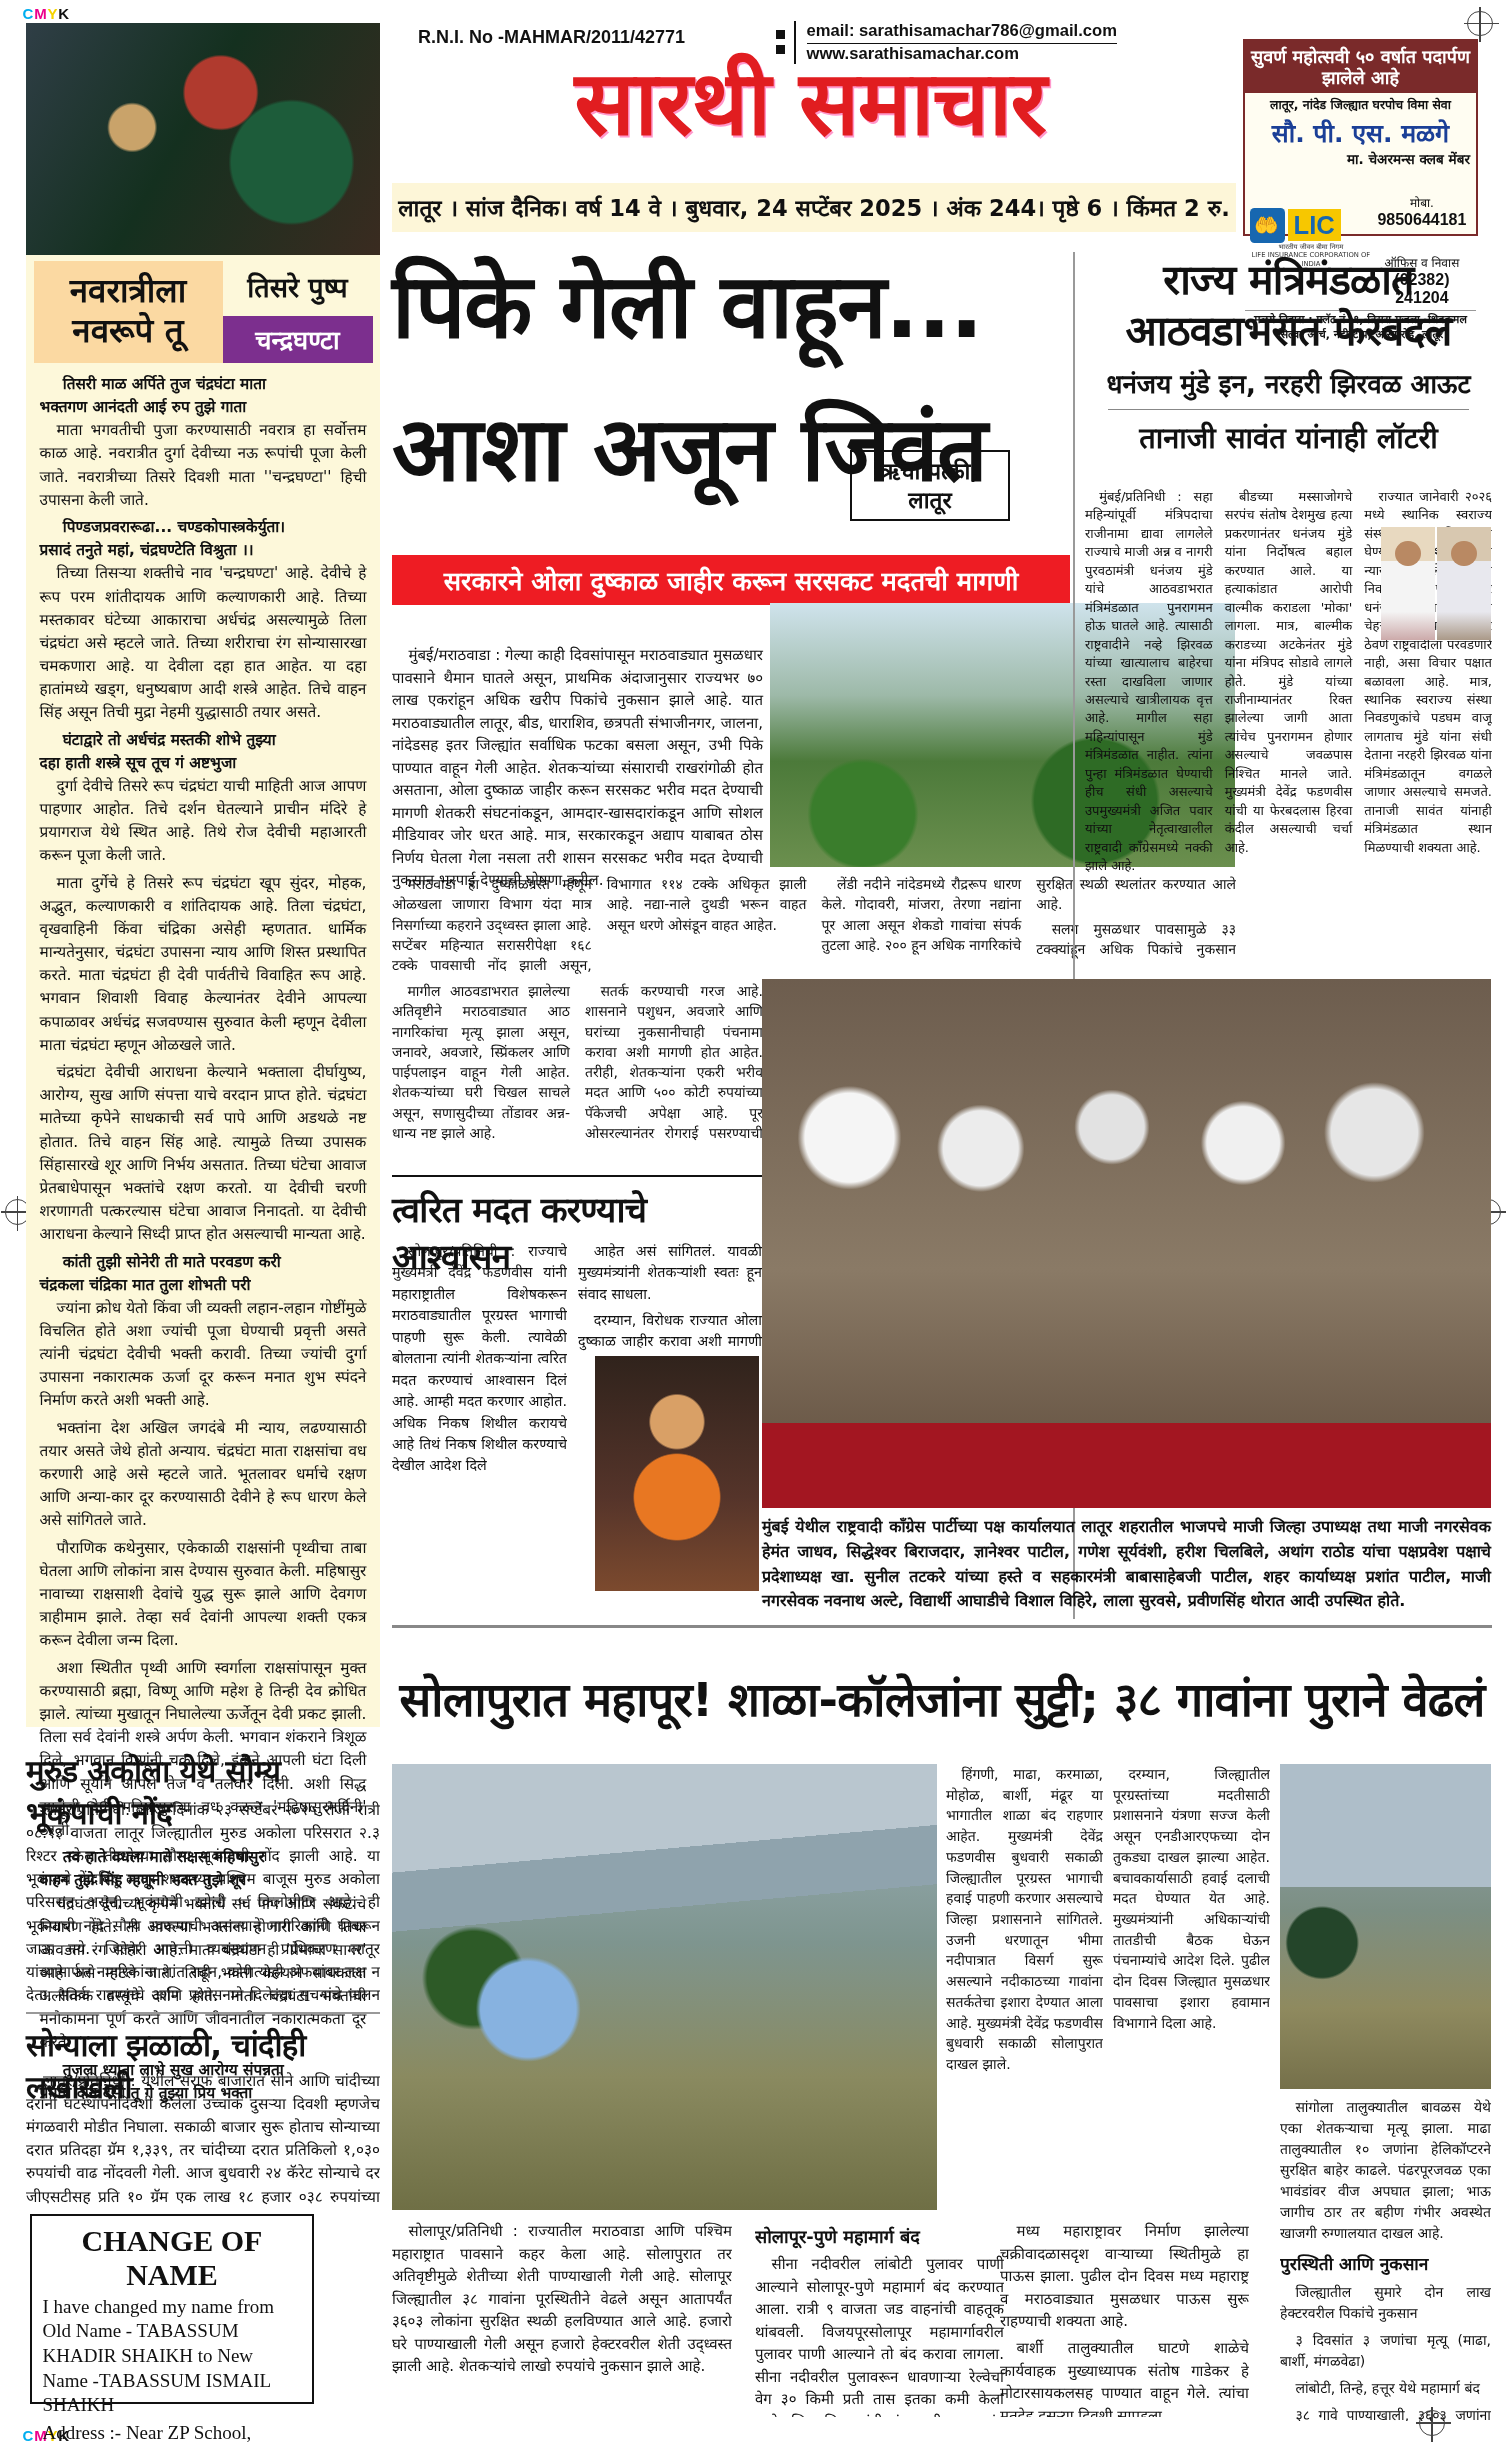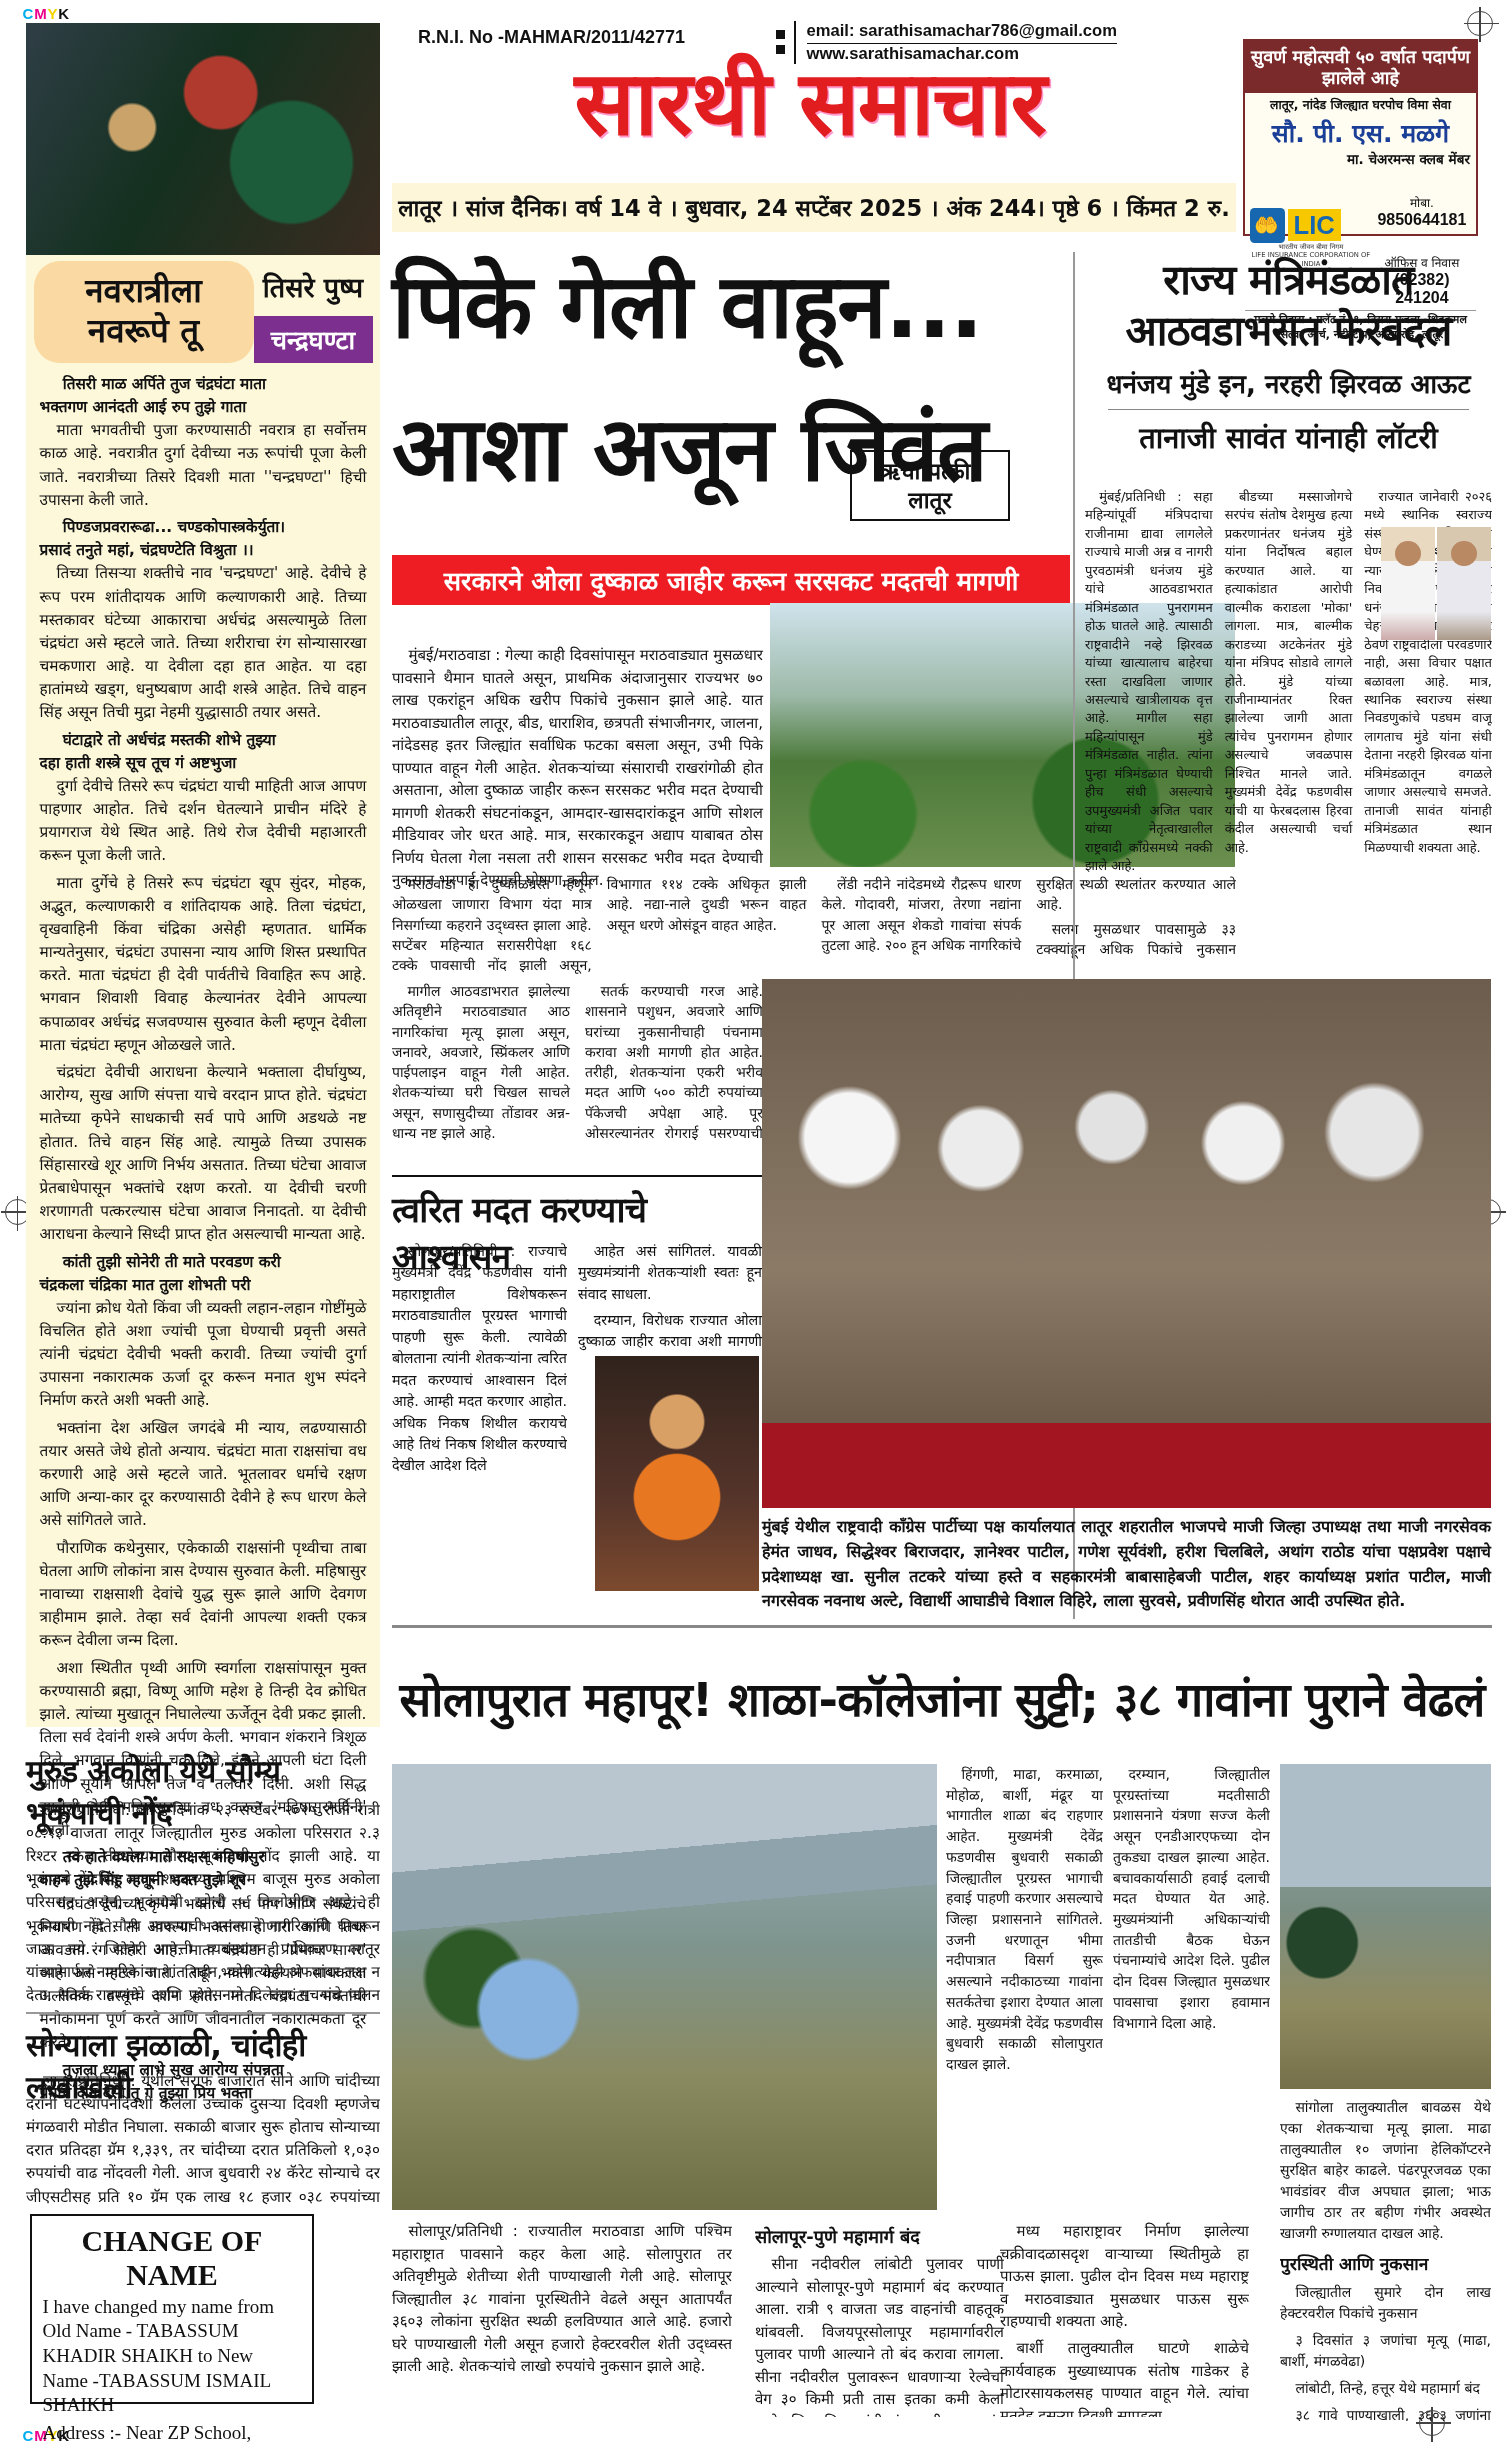--- a/index.html
+++ b/index.html
@@ -44,21 +44,21 @@
   .ad-contact .big{font:bold 16px "Liberation Sans",sans-serif;}
   .ad-addr{border-top:1.5px solid #999;margin-top:1.5px;text-align:center;font-weight:bold;font-size:11px;line-height:1.3;padding:2.3px 3px;}
   
   .sidebar{position:absolute;left:26px;top:22.6px;width:354px;height:1704px;background:#fdf8da;}
   .durga{width:354px;height:232px;background:
      radial-gradient(circle at 30% 45%,#c9a36a 0 8%,transparent 9%),
      radial-gradient(circle at 55% 30%,#b03a2e 0 14%,transparent 15%),
      radial-gradient(circle at 75% 60%,#1d5c3a 0 20%,transparent 21%),
      linear-gradient(120deg,#2f3e46 0%,#14301f 45%,#3a2b20 100%);}
   .sb-head{display:flex;padding:6px 7.5px 3px;}
-  .sb-title{background:#fbd9a2;font-weight:800;font-size:33px;line-height:1.2;text-align:center;padding:10.5px 7.5px;width:220px;border-radius:26px;}
+  .sb-title{background:#fbd9a2;font-weight:800;font-size:33px;line-height:1.2;text-align:center;padding:10.5px 7.5px;width:189px;}
   .sb-right{flex:1;text-align:center;}
   .sb-pushp{font-weight:800;font-size:27px;padding-top:7.5px;}
   .sb-form{background:#7c2f8e;color:#fff;font-weight:800;font-size:25.6px;margin-top:10.5px;padding:6px 0;}
   .sb-body{padding:7.5px 13.6px;font-size:15.4px;line-height:1.5;}
   .verse{font-weight:bold;text-indent:1.5em;}
   
   .h-main{position:absolute;left:392px;width:685px;font-weight:800;line-height:1.3;font-size:89px;letter-spacing:-1.5px;}
   .byline-box{position:absolute;left:850px;top:450px;width:160px;height:71px;border:2.3px solid #111;
               display:flex;flex-direction:column;align-items:center;justify-content:center;
               font-weight:800;font-size:22.6px;line-height:1.25;}

